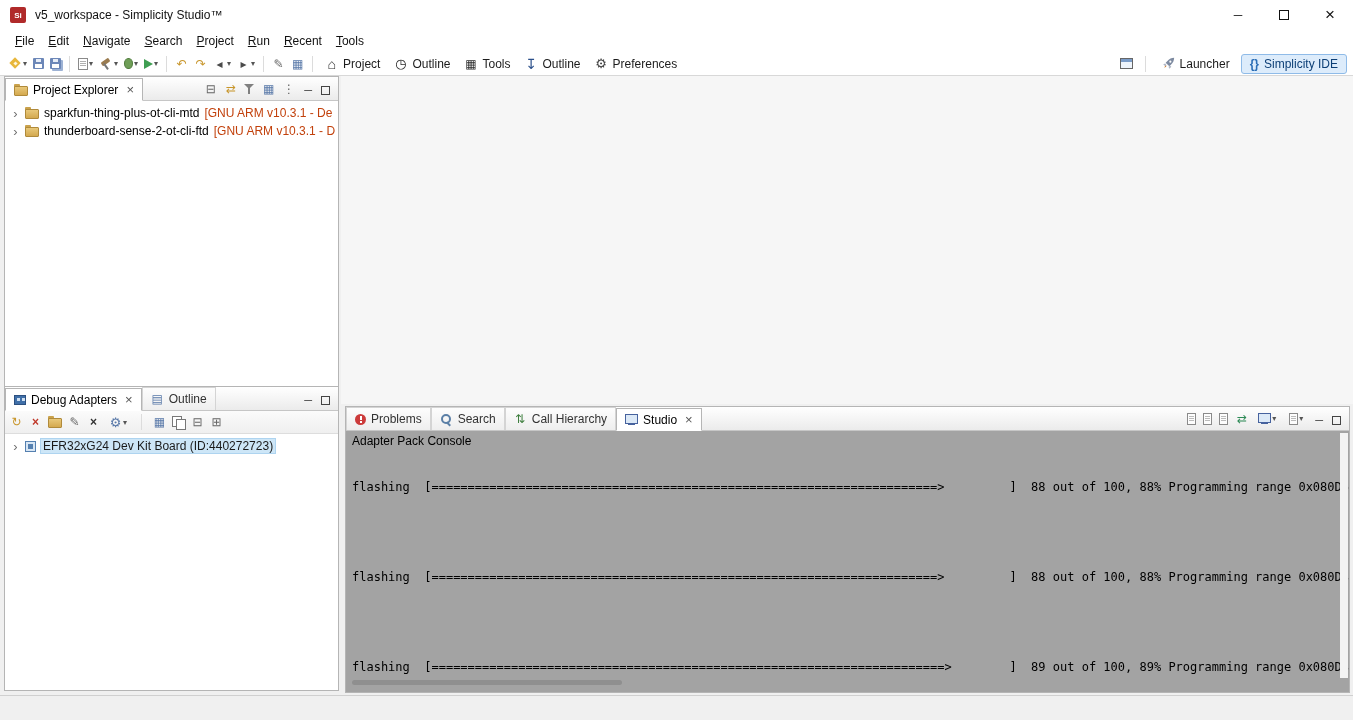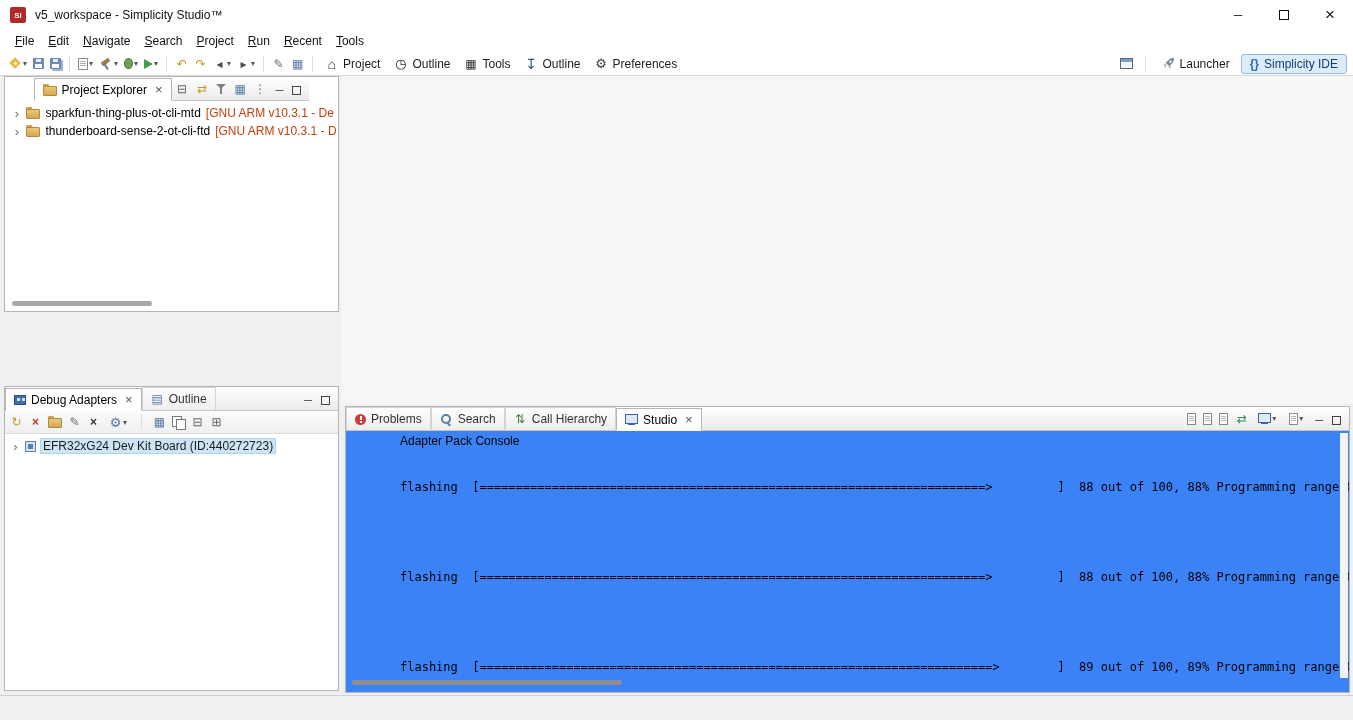--- a/index.html
+++ b/index.html
@@ -69,21 +69,21 @@
   .chip-ic { width:11px; height:11px; background:#d8e6f4; border:1px solid #5580b0; position:relative; }
   .chip-ic::after { content:""; position:absolute; top:2px; left:2px; right:2px; bottom:2px; background:#5580b0; }
   .pages { width:13px; height:13px; position:relative; }
   .pages::before { content:""; position:absolute; top:0; left:0; width:8px; height:9px; border:1px solid #777; background:#fff; }
   .pages::after { content:""; position:absolute; top:3px; left:4px; width:8px; height:9px; border:1px solid #777; background:#fff; }
   .page { width:9px; height:12px; border:1px solid #8a8a8a; background:#fdfdfd; position:relative; }
   .page::before { content:""; position:absolute; top:2px; left:1px; right:1px; height:1px; background:#bbb; box-shadow:0 2px 0 #bbb, 0 4px 0 #bbb; }
 
   
   .panel { position:absolute; background:#ffffff; border:1px solid #b5b5b5; display:flex; flex-direction:column; }
-  #panel-project-explorer { left:4px; top:76px; width:335px; height:236px;align-items:center; }
+  #panel-project-explorer { left:4px; top:76px; width:335px; height:356px; }
   #panel-debug { left:4px; top:386px; width:335px; height:305px; }
   #editor-area { position:absolute; left:341px; top:76px; width:1012px; height:328px; background:#f6f6f6; }
   #panel-console { left:345px; top:406px; width:1005px; height:287px; }
 
   .tab-row { height:24px; display:flex; align-items:flex-end; background:linear-gradient(#ffffff,#ebebeb); border-bottom:1px solid #c6c6c6; flex-shrink:0; }
   .vtab { height:23px; display:flex; align-items:center; gap:5px; padding:0 8px; font-size:12px; color:#333; border:1px solid #d4d4d4; border-bottom:none; background:linear-gradient(#fdfdfd,#eeeeee); white-space:nowrap; }
   .vtab.active { background:#ffffff; border:1px solid #b5b5b5; border-bottom:1px solid #ffffff; margin-bottom:-1px; color:#000; }
   .tab-close { font-size:13px; color:#555; margin-left:3px; }
   .view-icons { margin-left:auto; display:flex; align-items:center; gap:7px; padding:0 5px 4px 4px; }
   .minmax { display:flex; align-items:center; gap:9px; padding:0 8px 4px 4px; }
@@ -99,21 +99,21 @@
 
   .dbg-toolbar { height:23px; background:linear-gradient(#fbfbfb,#efefef); border-bottom:1px solid #dddddd; display:flex; align-items:center; padding:0 5px; gap:6px; flex-shrink:0; }
   .red { color:#c0392b; font-weight:bold; }
   .gold { color:#c8962c; }
   .steel { color:#5878a8; }
   .dim { color:#666; }
 
   .pe-hscroll { position:absolute; left:6px; bottom:5px; width:140px; height:5px; background:#a8a8a8; border-radius:3px; }
 
   
-  .console-body { flex:1; position:relative; overflow:hidden; background:#3b82f6;padding-left:48px; }
+  .console-body { flex:1; position:relative; overflow:hidden; background:#a3a3a3; }
   .console-header { font-size:12px; color:#000; padding:3px 8px 1px 6px; }
   .console-lines { font-family:"DejaVu Sans Mono", monospace; font-size:12px; line-height:15px; white-space:pre; color:#000; padding:1px 0 0 6px; overflow:hidden; }
   .cline { height:15px; }
   .console-hscroll { position:absolute; left:6px; bottom:7px; width:270px; height:5px; background:#8f8f8f; border-radius:3px; }
   .console-vtrack { position:absolute; right:1px; top:2px; bottom:14px; width:8px; background:#f3f3f3; }
 
   
   .statusbar { position:absolute; left:0; right:0; top:695px; height:25px; background:#f0f0f0; border-top:1px solid #d0d0d0; }
 
   

